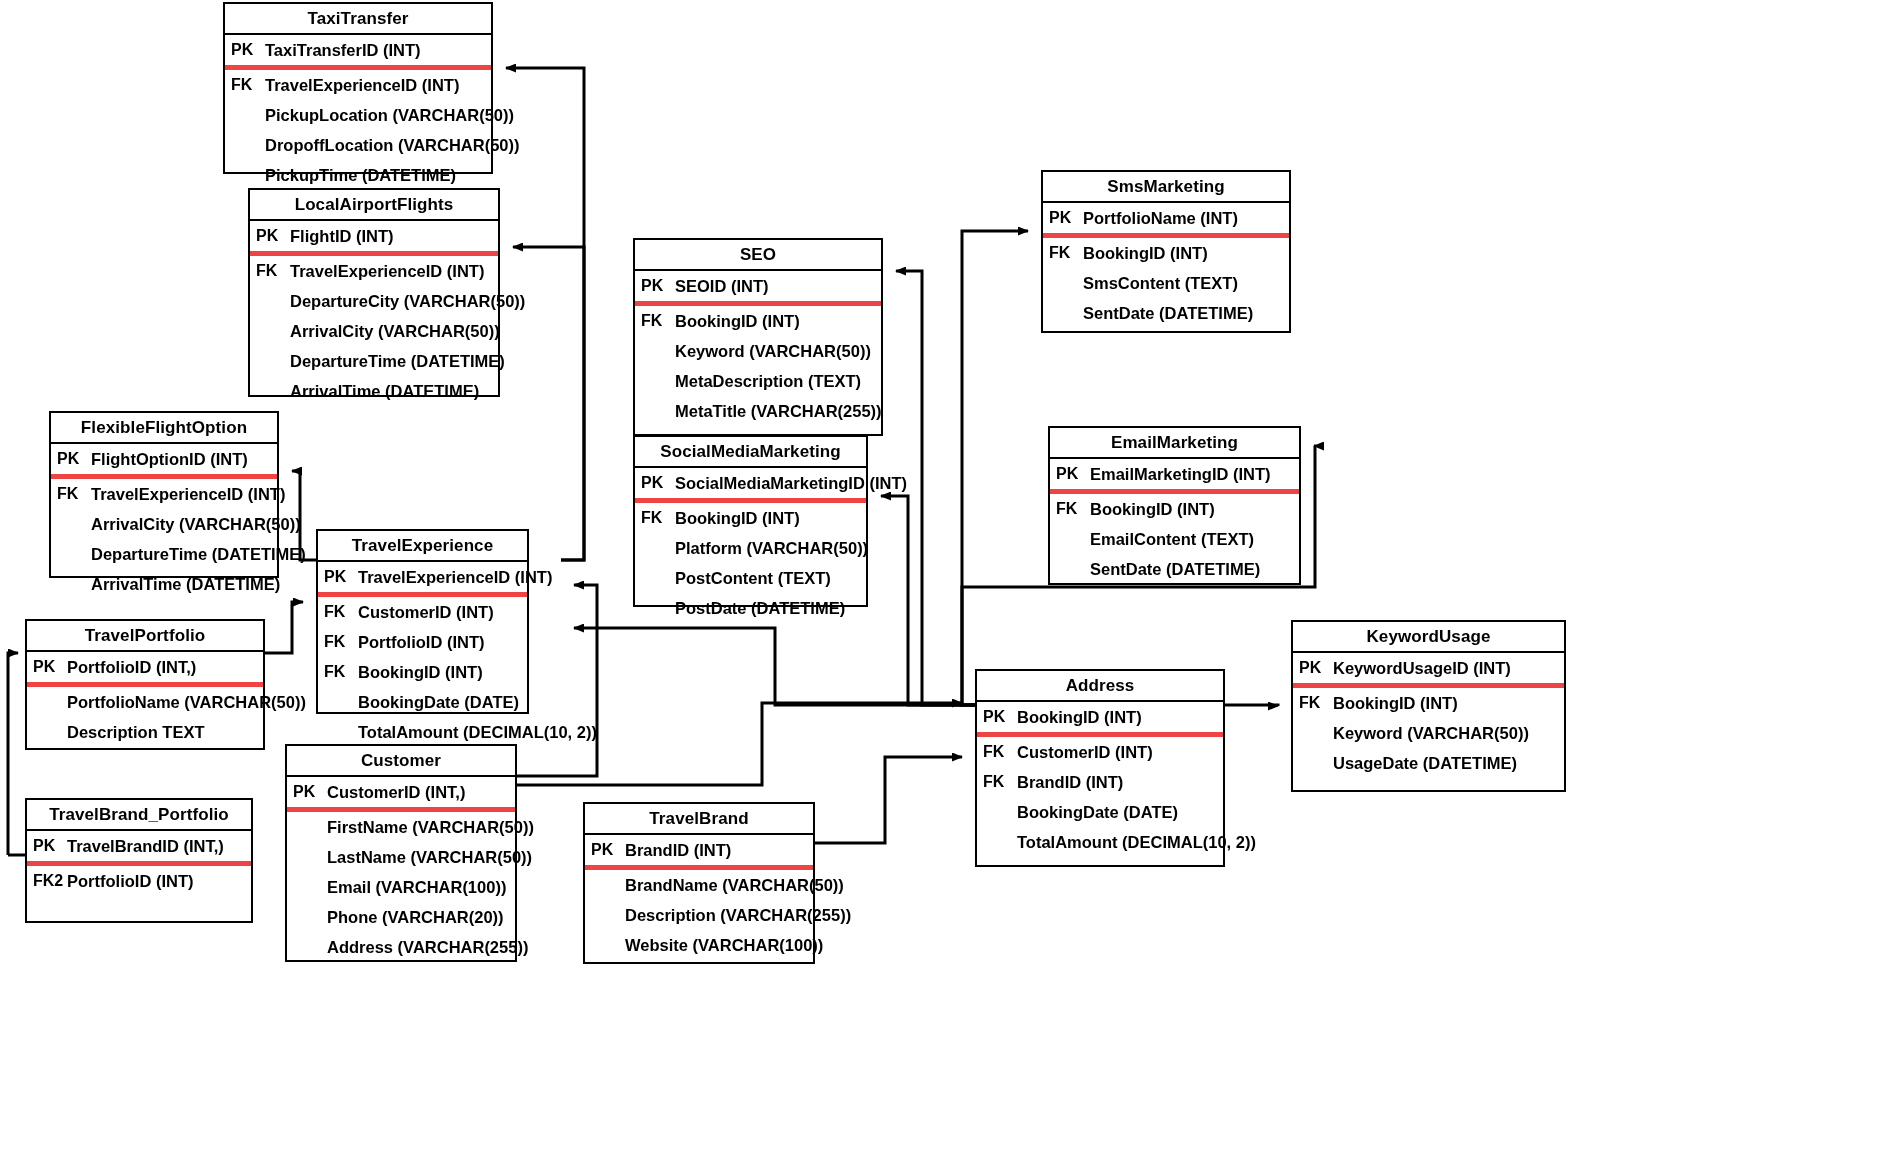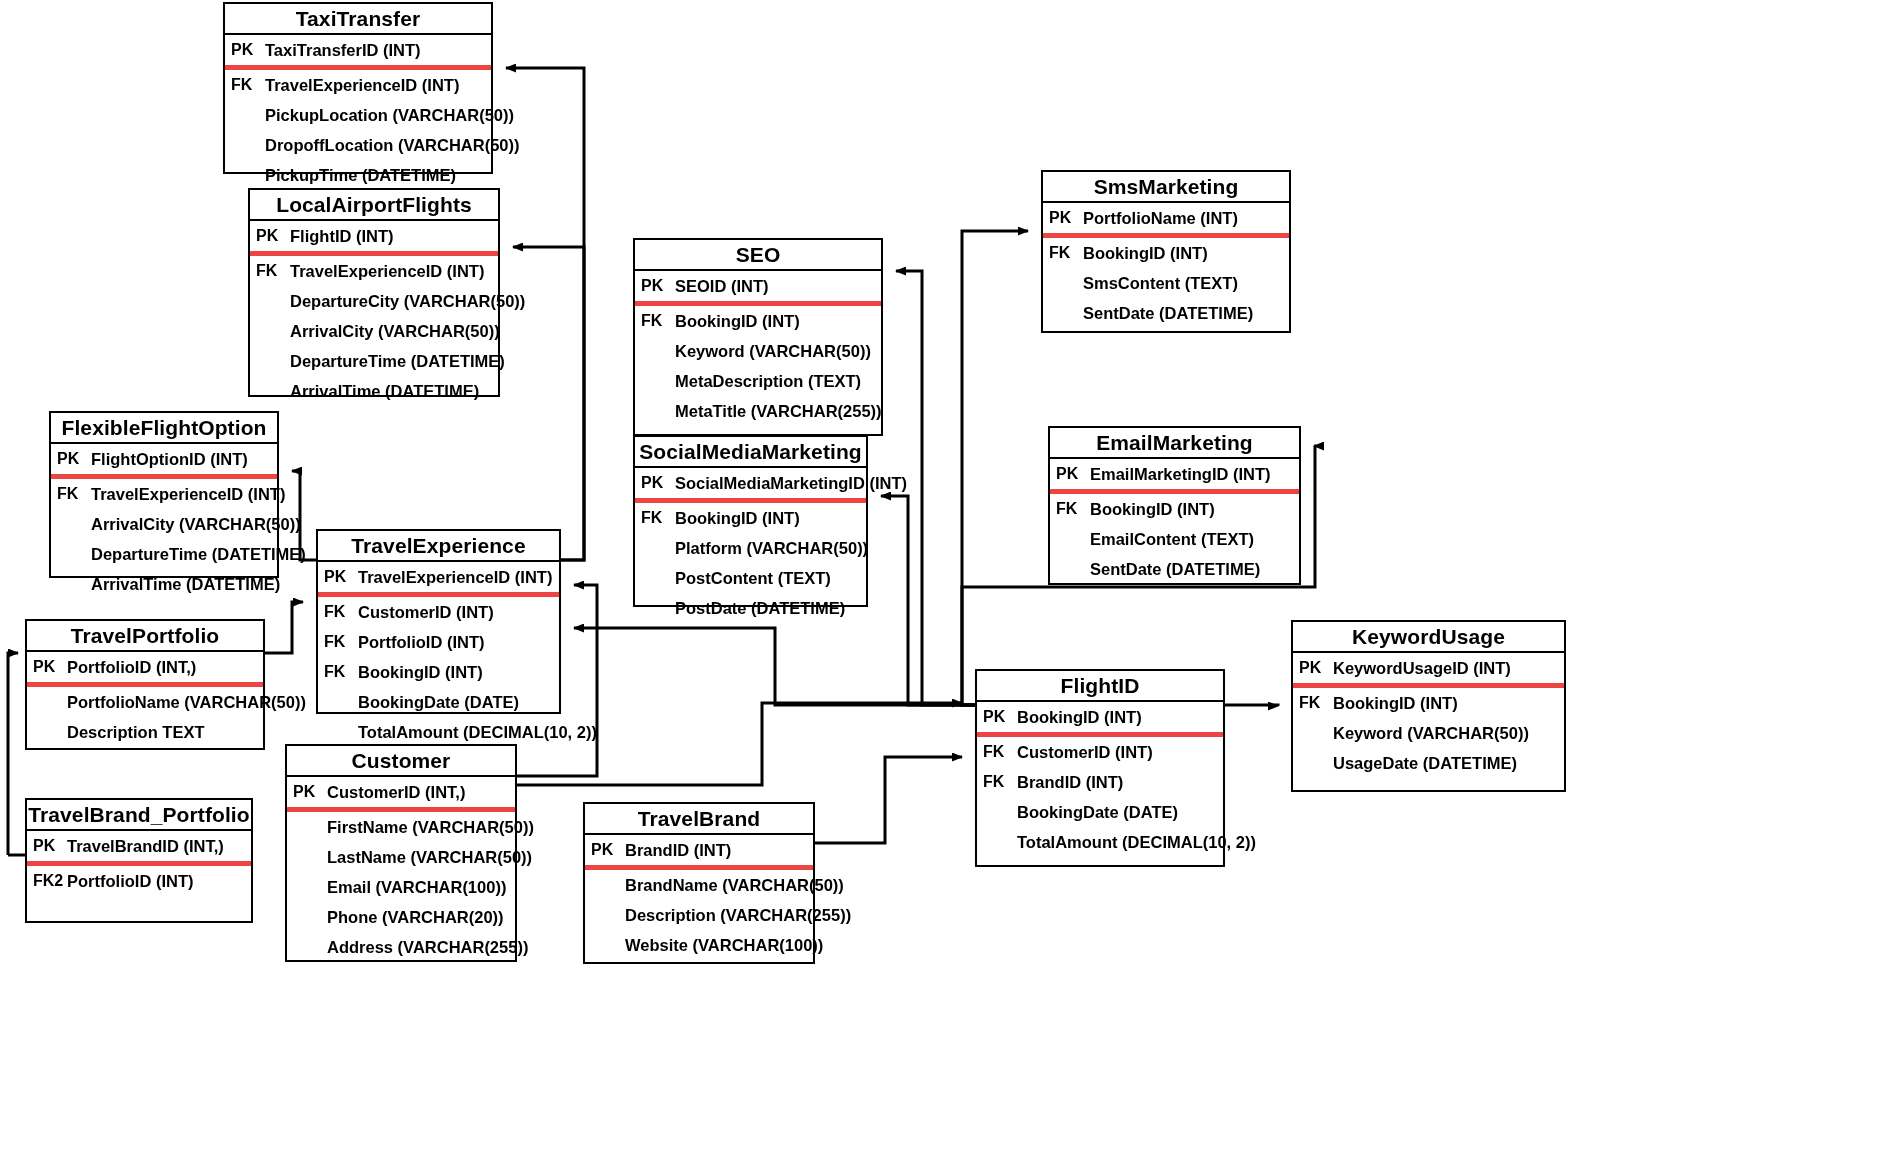--- a/index.html
+++ b/index.html
@@ -17,21 +17,21 @@
     box-sizing:border-box;
     background:#ffffff;
     border:2px solid #000000;
     z-index:5;
   }
   .ent-title{
     box-sizing:border-box;
     height:31px;
     border-bottom:2px solid #000000;
     display:flex;align-items:center;justify-content:center;
-    font-size:21px;
+    font-size:17px;
     font-weight:bold;
     color:#000;
     white-space:nowrap;
     letter-spacing:.1px;
   }
   .ent-body{position:relative;}
   .attr{
     display:flex;
     align-items:center;
     height:30px;
@@ -260,21 +260,21 @@
           <div class="attr">
             <span class="key"></span>
             <span class="nm">DepartureTime (DATETIME)</span>
           </div>
           <div class="attr">
             <span class="key"></span>
             <span class="nm">ArrivalTime (DATETIME)</span>
           </div>
         </div>
       </div>
-      <div class="entity" style="left: 316px; top: 529px; width: 245px; height: 185px;">
+      <div class="entity" style="left: 316px; top: 529px; width: 213px; height: 185px;">
         <div class="ent-title">TravelExperience</div>
         <div class="ent-body">
           <div class="attr pk">
             <span class="key">PK</span>
             <span class="nm">TravelExperienceID (INT)</span>
           </div>
           <div class="attr">
             <span class="key">FK</span>
             <span class="nm">CustomerID (INT)</span>
           </div>
@@ -370,21 +370,21 @@
             <span class="key"></span>
             <span class="nm">Description (VARCHAR(255))</span>
           </div>
           <div class="attr">
             <span class="key"></span>
             <span class="nm">Website (VARCHAR(100))</span>
           </div>
         </div>
       </div>
       <div class="entity" style="left: 975px; top: 669px; width: 250px; height: 198px;">
-        <div class="ent-title">FlightID</div>
+        <div class="ent-title">Address</div>
         <div class="ent-body">
           <div class="attr pk">
             <span class="key">PK</span>
             <span class="nm">BookingID (INT)</span>
           </div>
           <div class="attr">
             <span class="key">FK</span>
             <span class="nm">CustomerID (INT)</span>
           </div>
           <div class="attr">

